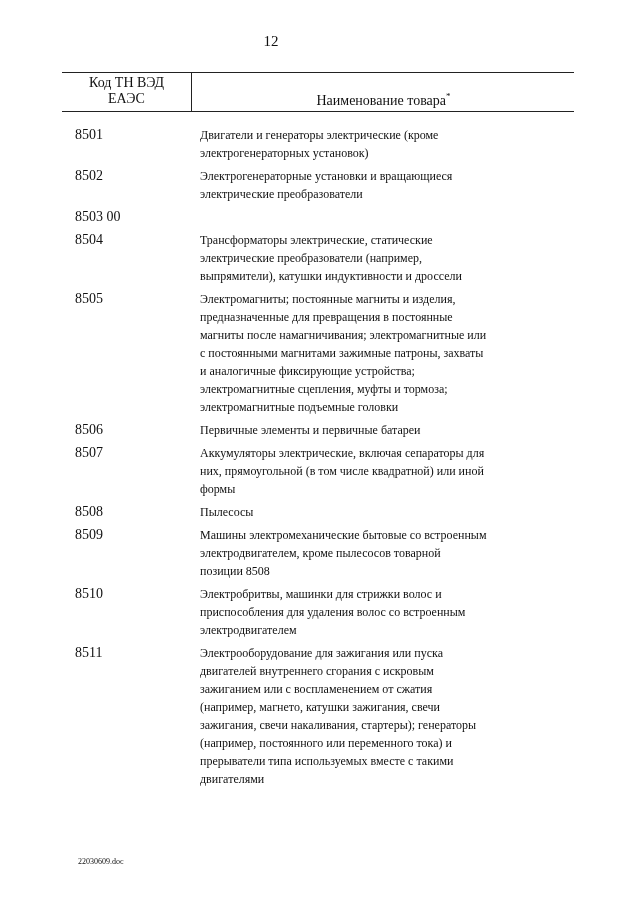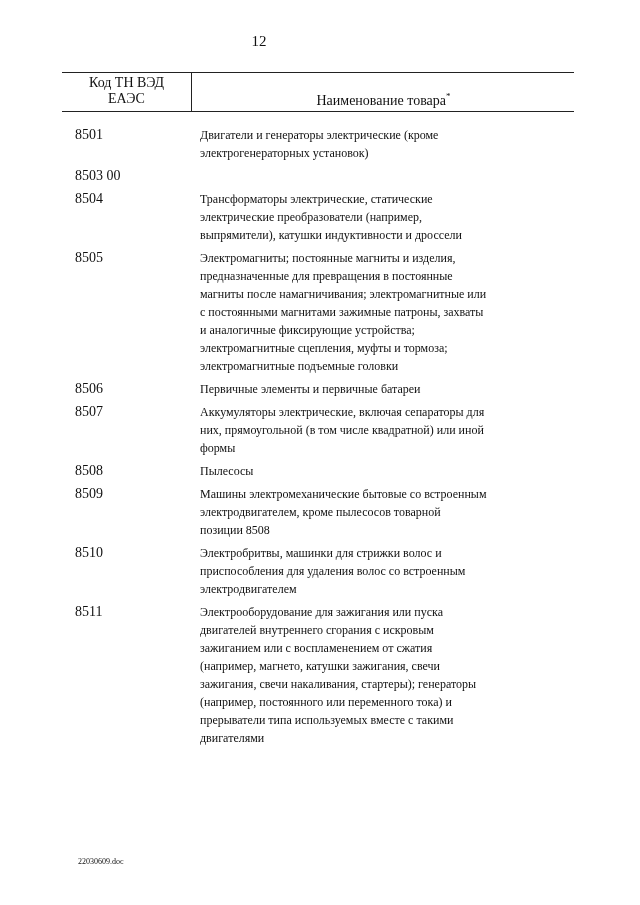--- a/index.html
+++ b/index.html
@@ -1,18 +1,18 @@
 <!DOCTYPE html>
 <html><head>
 <meta charset="utf-8">
 <style>
   html, body { margin: 0; padding: 0; background: #ffffff; }
   body { width: 640px; height: 905px; position: relative; overflow: hidden;
          font-family: "Liberation Serif", "DejaVu Serif", serif; color: #111; }
-  .page-number { position: absolute; top: 33px; left: 0; width: 518px; text-align: center; font-size: 15px; }
+  .page-number { position: absolute; top: 33px; left: 0; width: 518px; text-align: center; font-size: 15px; padding-left: 12px; }
   .header-table { position: absolute; top: 72px; left: 62px; width: 512px; height: 38px;
                   border-top: 1.5px solid #222; border-bottom: 1.5px solid #222; }
   .header-code { position: absolute; left: 0; top: 0; width: 130px; height: 38px;
                  border-right: 1px solid #222; text-align: center; font-size: 14px; line-height: 16px; padding-top: 2px; box-sizing: border-box; }
   .header-name { position: absolute; left: 131px; top: 0; right: 0; height: 38px;
                  text-align: center; font-size: 14px; line-height: 46px; }
   .header-name sup { font-size: 9px; }
   .rows { position: absolute; top: 126px; left: 75px; width: 500px; }
   .row { display: flex; margin-bottom: 5px; }
   .code { width: 125px; flex: none; font-size: 14px; line-height: 18px; }
@@ -30,20 +30,25 @@
     <div>ЕАЭС</div>
   </div>
   <div class="header-name"><span>Наименование товара</span><sup>*</sup></div>
 </div>
 
 <div class="rows" id="rows">
     <div class="row">
       <div class="code">8501</div>
       <div class="desc">Двигатели и генераторы электрические (кроме
 электрогенераторных установок)</div>
+    </div>
+    <div class="row">
+      <div class="code">8502</div>
+      <div class="desc">Электрогенераторные установки и вращающиеся
+электрические преобразователи</div>
     </div>
     <div class="row">
       <div class="code">8503 00</div>
     </div>
     <div class="row">
       <div class="code">8504</div>
       <div class="desc">Трансформаторы электрические, статические
 электрические преобразователи (например,
 выпрямители), катушки индуктивности и дроссели</div>
     </div>

